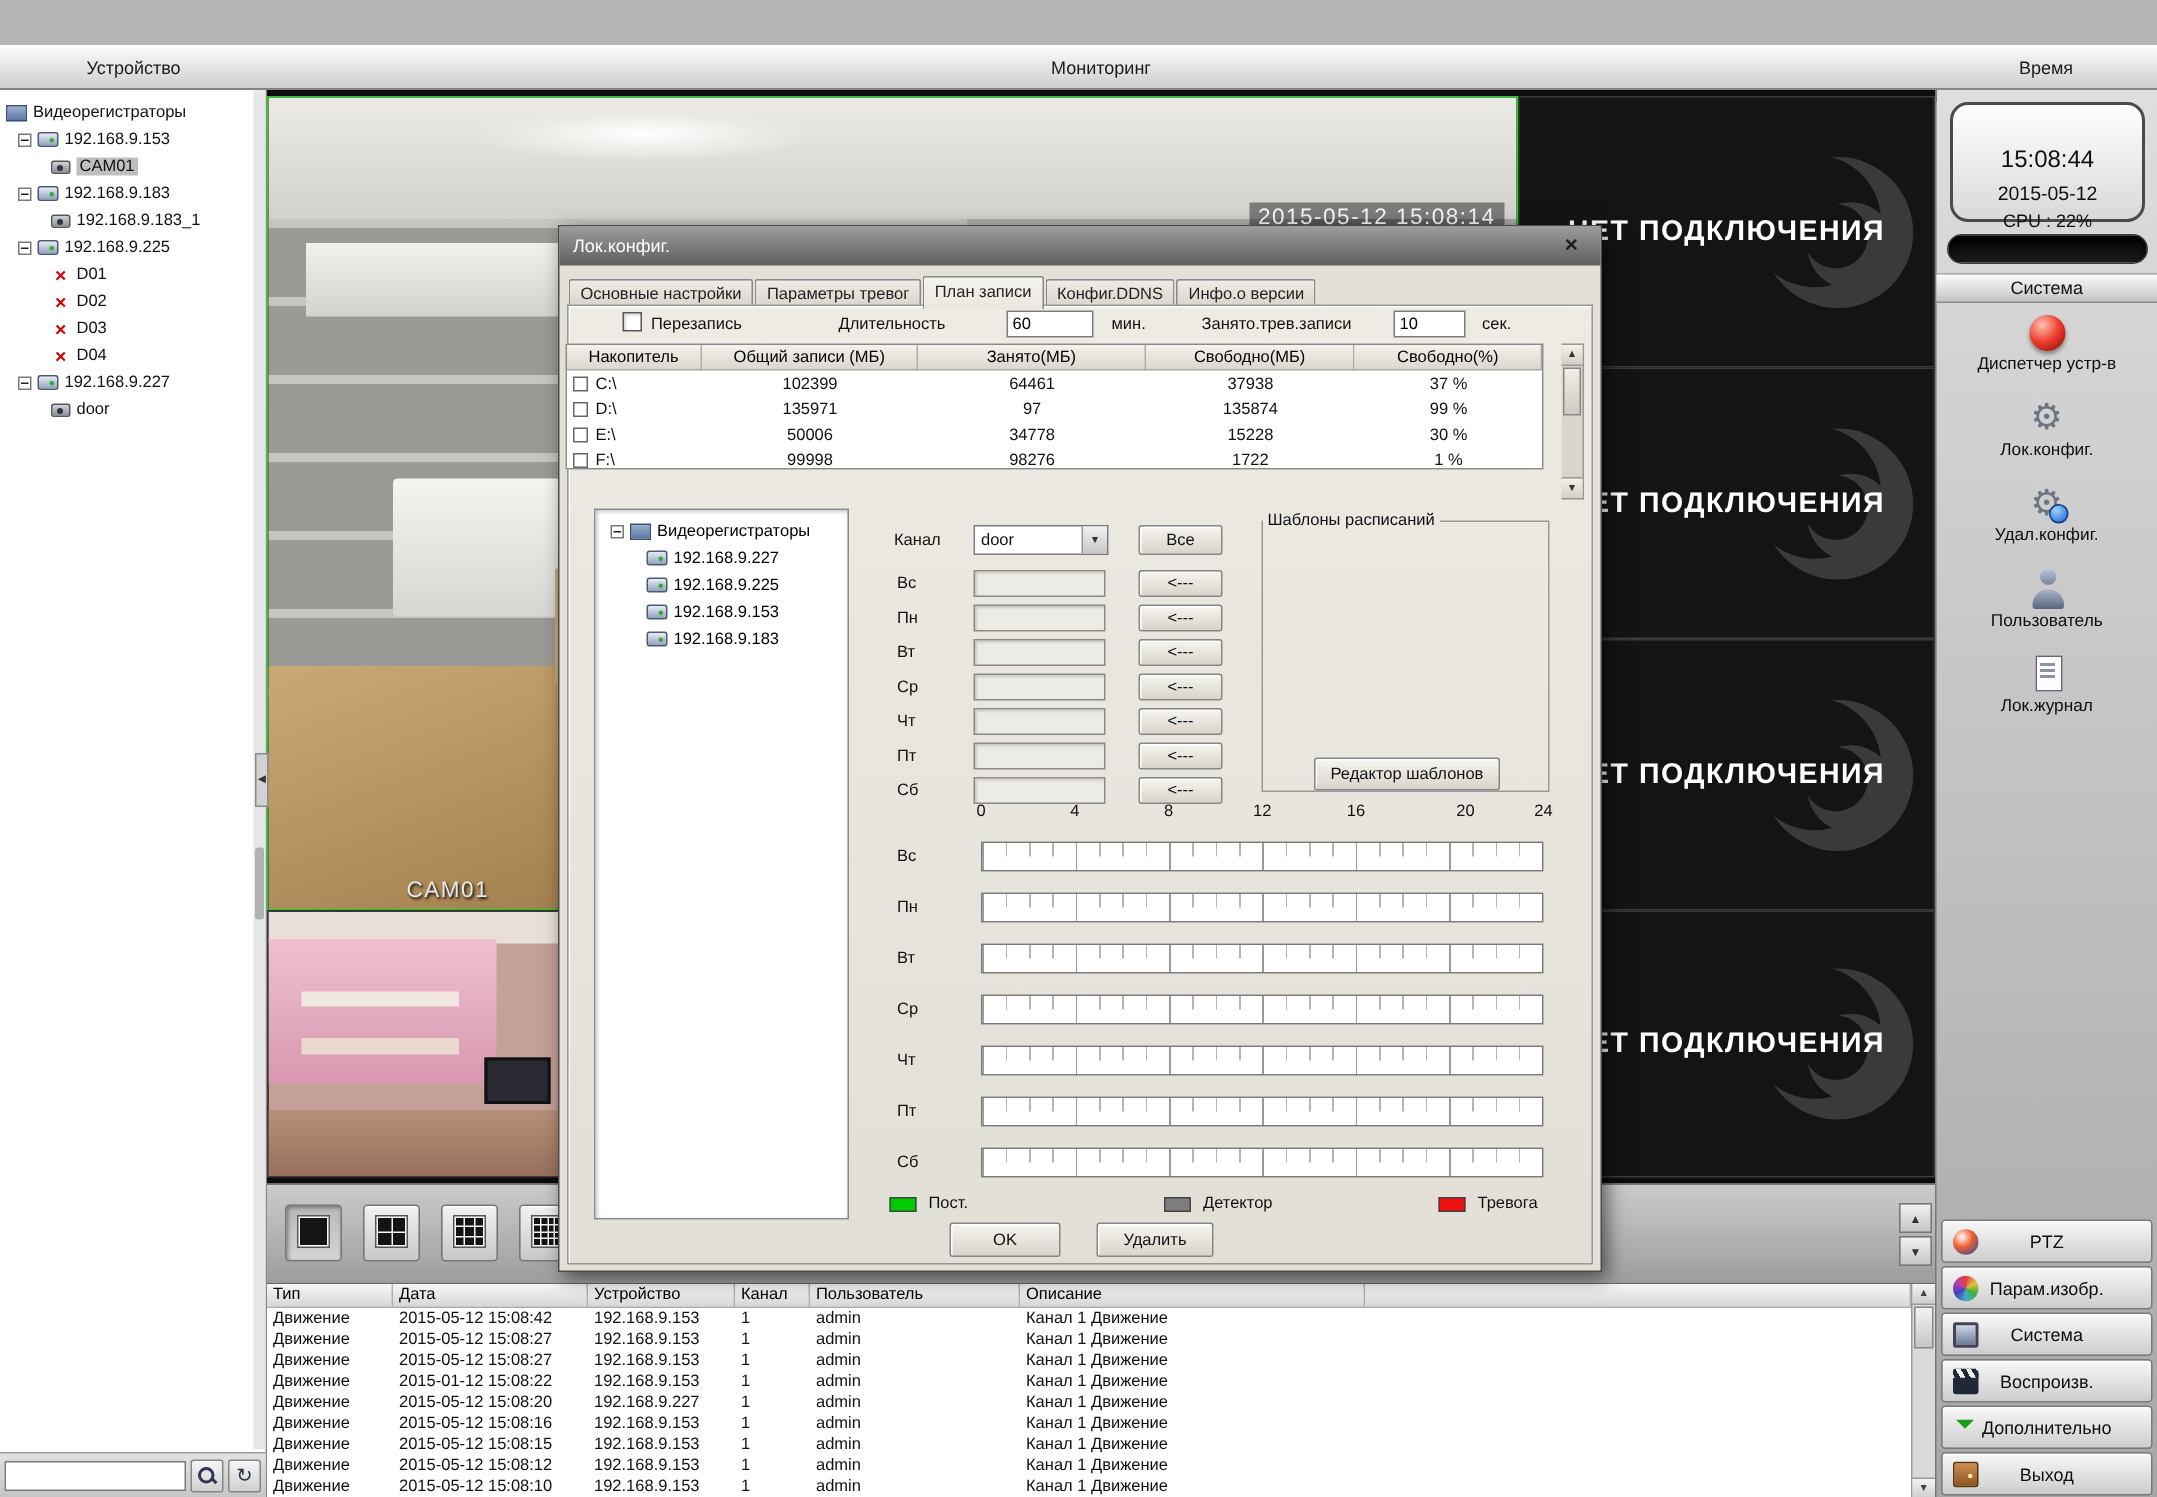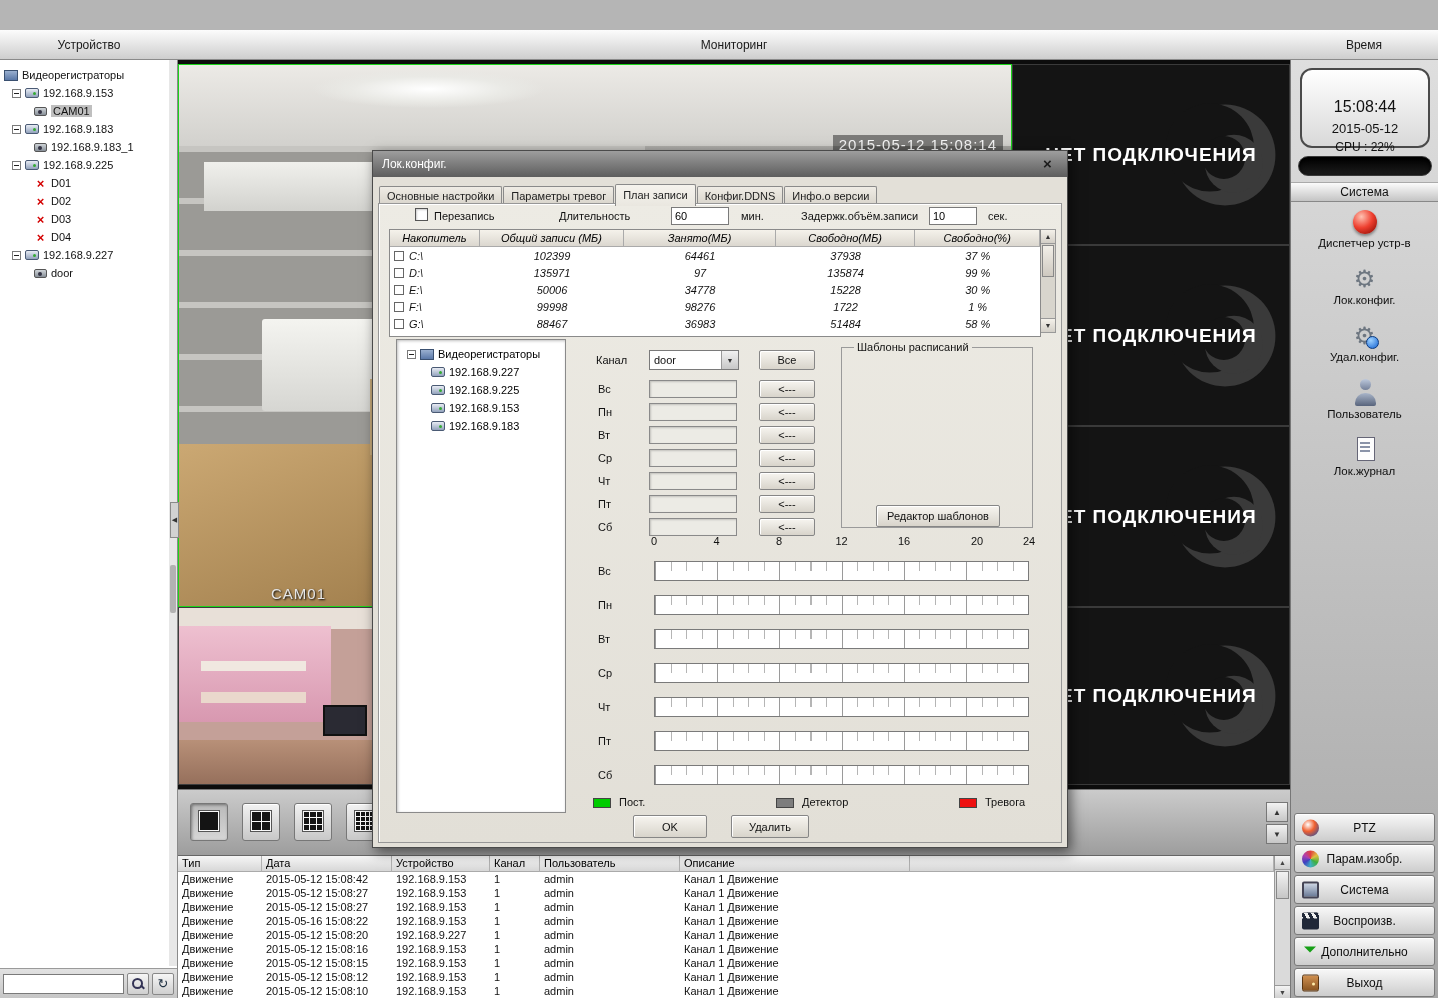--- a/index.html
+++ b/index.html
@@ -117,38 +117,38 @@
   .dlg-title { height:26px; background:linear-gradient(#9d9d9d,#5d5d5d); color:#fff; font-size:12px; line-height:26px; padding-left:9px; }
   .dlg-close { position:absolute; right:11px; top:4px; width:17px; height:17px; color:#1c1c1c; font-size:15px; font-weight:bold; text-align:center; line-height:17px; cursor:pointer; }
   .tabs { position:absolute; left:6px; top:33px; height:21px; display:flex; align-items:flex-end; }
   .tab { height:19px; line-height:18px; padding:0 7px; background:linear-gradient(#efece5,#d8d4cb); border:1px solid #8a8a8a; border-bottom:none; border-radius:2px 2px 0 0; margin-right:1px; font-size:11px; color:#222; cursor:pointer; white-space:nowrap; }
   .tab.active { height:22px; line-height:21px; background:linear-gradient(#f5f3ed,#eae7e0); position:relative; z-index:4; margin-bottom:-1px; }
   .tab-frame { position:absolute; left:5px; top:52px; width:684px; height:640px; border:1px solid #979797; background:linear-gradient(#edebe4,#e2dfd7); box-shadow:inset 1px 1px 0 #fff; }
   .lbl { position:absolute; font-size:11px; color:#111; white-space:nowrap; }
   .chk { position:absolute; width:13px; height:13px; background:#fff; border:1px solid #555; box-shadow:inset 1px 1px 2px rgba(0,0,0,.2); cursor:pointer; }
   .inp { position:absolute; height:18px; border:1px solid #7a7a7a; background:#fff; font-size:11px; padding:0 3px; font-family:inherit; }
   .btn { position:absolute; background:linear-gradient(#f7f5f0,#d8d4cb); border:1px solid #868686; border-radius:2px; box-shadow:inset 1px 1px 0 #fff; font-size:11px; color:#111; display:flex; align-items:center; justify-content:center; cursor:pointer; white-space:nowrap; }
-  .disk-table { position:absolute; left:16px; top:78px; width:652px; height:108px; background:#fff; border:1px solid #8a8a8a; overflow:hidden;font-style:italic; }
+  .disk-table { position:absolute; left:4px; top:78px; width:652px; height:84px; background:#fff; border:1px solid #8a8a8a; overflow:hidden; }
   .dt-header { display:flex; height:17px; }
   .dt-hcell { background:linear-gradient(#f5f2eb,#dbd7cf); border-right:1px solid #aaa; border-bottom:1px solid #aaa; font-size:11px; line-height:16px; text-align:center; white-space:nowrap; overflow:hidden; }
   .dt-row { display:flex; height:17px; align-items:center; font-size:11px; color:#111; }
   .dt-drive { display:flex; align-items:center; gap:5px; padding-left:4px; }
   .chk-sm { width:10px; height:10px; border:1px solid #666; background:#fff; flex:none; }
   .dt-cell { text-align:center; white-space:nowrap; }
   .dt-scroll { position:absolute; left:668px; top:78px; width:15px; height:104px; background:#d8d5cd; border:1px solid #999; border-left:none; }
   .dts-btn { height:14px; background:linear-gradient(#f4f1ea,#d3cfc7); border-bottom:1px solid #999; text-align:center; font-size:7px; line-height:13px; color:#333; cursor:pointer; }
   .dts-down { position:absolute; bottom:0; left:0; right:0; border-top:1px solid #999; border-bottom:none; }
   .dts-thumb { position:absolute; top:15px; left:1px; right:1px; height:32px; background:linear-gradient(#f2efe8,#cec9c0); border:1px solid #888; }
   .dlg-tree { position:absolute; left:23px; top:188px; width:170px; height:474px; background:#fff; border:1px solid #8a8a8a; box-shadow:inset 1px 1px 3px rgba(0,0,0,.25); padding:5px 2px; font-size:11px; overflow:hidden; }
   .combo { position:absolute; height:20px; background:#fff; border:1px solid #7a7a7a; display:flex; align-items:center; cursor:pointer; }
   .combo-val { flex:1; padding-left:4px; font-size:11px; color:#111; }
   .combo-arrow { width:17px; height:100%; background:linear-gradient(#f1f1f1,#c7c7c7); border-left:1px solid #999; font-size:7px; display:flex; align-items:center; justify-content:center; color:#333; }
   .day-field { position:absolute; width:88px; height:18px; background:#ecebe5; border:1px solid #8a8a8a; box-shadow:inset 1px 1px 2px rgba(0,0,0,.18); }
   .tpl-group { position:absolute; left:468px; top:190px; width:192px; height:187px; border:1px solid #9a9a9a; }
-  .tpl-group legend { font-size:11px; margin-left:12px; padding:0 3px; color:#111; }
+  .tpl-group legend { font-size:11px; margin-left:0; padding:0 3px; color:#111; }
   .tpl-list { position:absolute; left:6px; top:10px; width:178px; height:134px; background:#fff; border:1px solid #888; box-shadow:inset 1px 1px 2px rgba(0,0,0,.2); font-size:11px; padding:1px; overflow:hidden; }
   .tpl-item { height:15px; line-height:15px; padding-left:3px; cursor:pointer; color:#111; }
   .tpl-item.sel { background:#2f62ad; color:#fff; }
   .tpl-editor { left:34px; top:152px; width:124px; height:22px; }
   .ruler-num { position:absolute; top:384px; width:24px; text-align:center; font-size:11px; color:#111; }
   .tl-bar { position:absolute; left:281px; width:375px; height:20px; background:#fff; border:1px solid #7a7a7a;
     background-image:
       repeating-linear-gradient(90deg,#9a9a9a 0 1px,transparent 1px 62.2px),
       repeating-linear-gradient(90deg,#b5b5b5 0 1px,transparent 1px 15.55px);
     background-size:100% 100%, 100% 9px; background-repeat:no-repeat; }
@@ -413,21 +413,21 @@
         <div class="log-row">
           <div class="log-cell" style="width:84px">Движение</div>
           <div class="log-cell" style="width:130px">2015-05-12 15:08:27</div>
           <div class="log-cell" style="width:98px">192.168.9.153</div>
           <div class="log-cell" style="width:50px">1</div>
           <div class="log-cell" style="width:140px">admin</div>
           <div class="log-cell" style="width:230px">Канал 1 Движение</div>
         </div>
         <div class="log-row">
           <div class="log-cell" style="width:84px">Движение</div>
-          <div class="log-cell" style="width:130px">2015-05-16 15:08:22</div>
+          <div class="log-cell" style="width:130px">2015-01-12 15:08:22</div>
           <div class="log-cell" style="width:98px">192.168.9.153</div>
           <div class="log-cell" style="width:50px">1</div>
           <div class="log-cell" style="width:140px">admin</div>
           <div class="log-cell" style="width:230px">Канал 1 Движение</div>
         </div>
         <div class="log-row">
           <div class="log-cell" style="width:84px">Движение</div>
           <div class="log-cell" style="width:130px">2015-05-12 15:08:20</div>
           <div class="log-cell" style="width:98px">192.168.9.227</div>
           <div class="log-cell" style="width:50px">1</div>
@@ -546,21 +546,21 @@
         <div class="tab ">Конфиг.DDNS</div>
         <div class="tab ">Инфо.о версии</div>
       </div>
     <div class="tab-frame"></div>
 
     <span class="chk" style="left:42px;top:57px;"></span>
     <span class="lbl" style="left:61px;top:59px;">Перезапись</span>
     <span class="lbl" style="left:186px;top:59px;">Длительность</span>
     <input class="inp" style="left: 298px; top: 56px; width: 58px;" value="60">
     <span class="lbl" style="left:368px;top:59px;">мин.</span>
-    <span class="lbl" style="left:428px;top:59px;">Задержк.объём.записи</span>
+    <span class="lbl" style="left:428px;top:59px;">Занято.трев.записи</span>
     <input class="inp" style="left: 556px; top: 56px; width: 48px;" value="10">
     <span class="lbl" style="left:615px;top:59px;">сек.</span>
 
     <div class="disk-table">
       <div class="dt-header" id="diskHeader">
           <div class="dt-hcell" style="width:90px">Накопитель</div>
           <div class="dt-hcell" style="width:145px">Общий записи (МБ)</div>
           <div class="dt-hcell" style="width:152px">Занято(МБ)</div>
           <div class="dt-hcell" style="width:140px">Свободно(МБ)</div>
           <div class="dt-hcell" style="width:125px">Свободно(%)</div>

